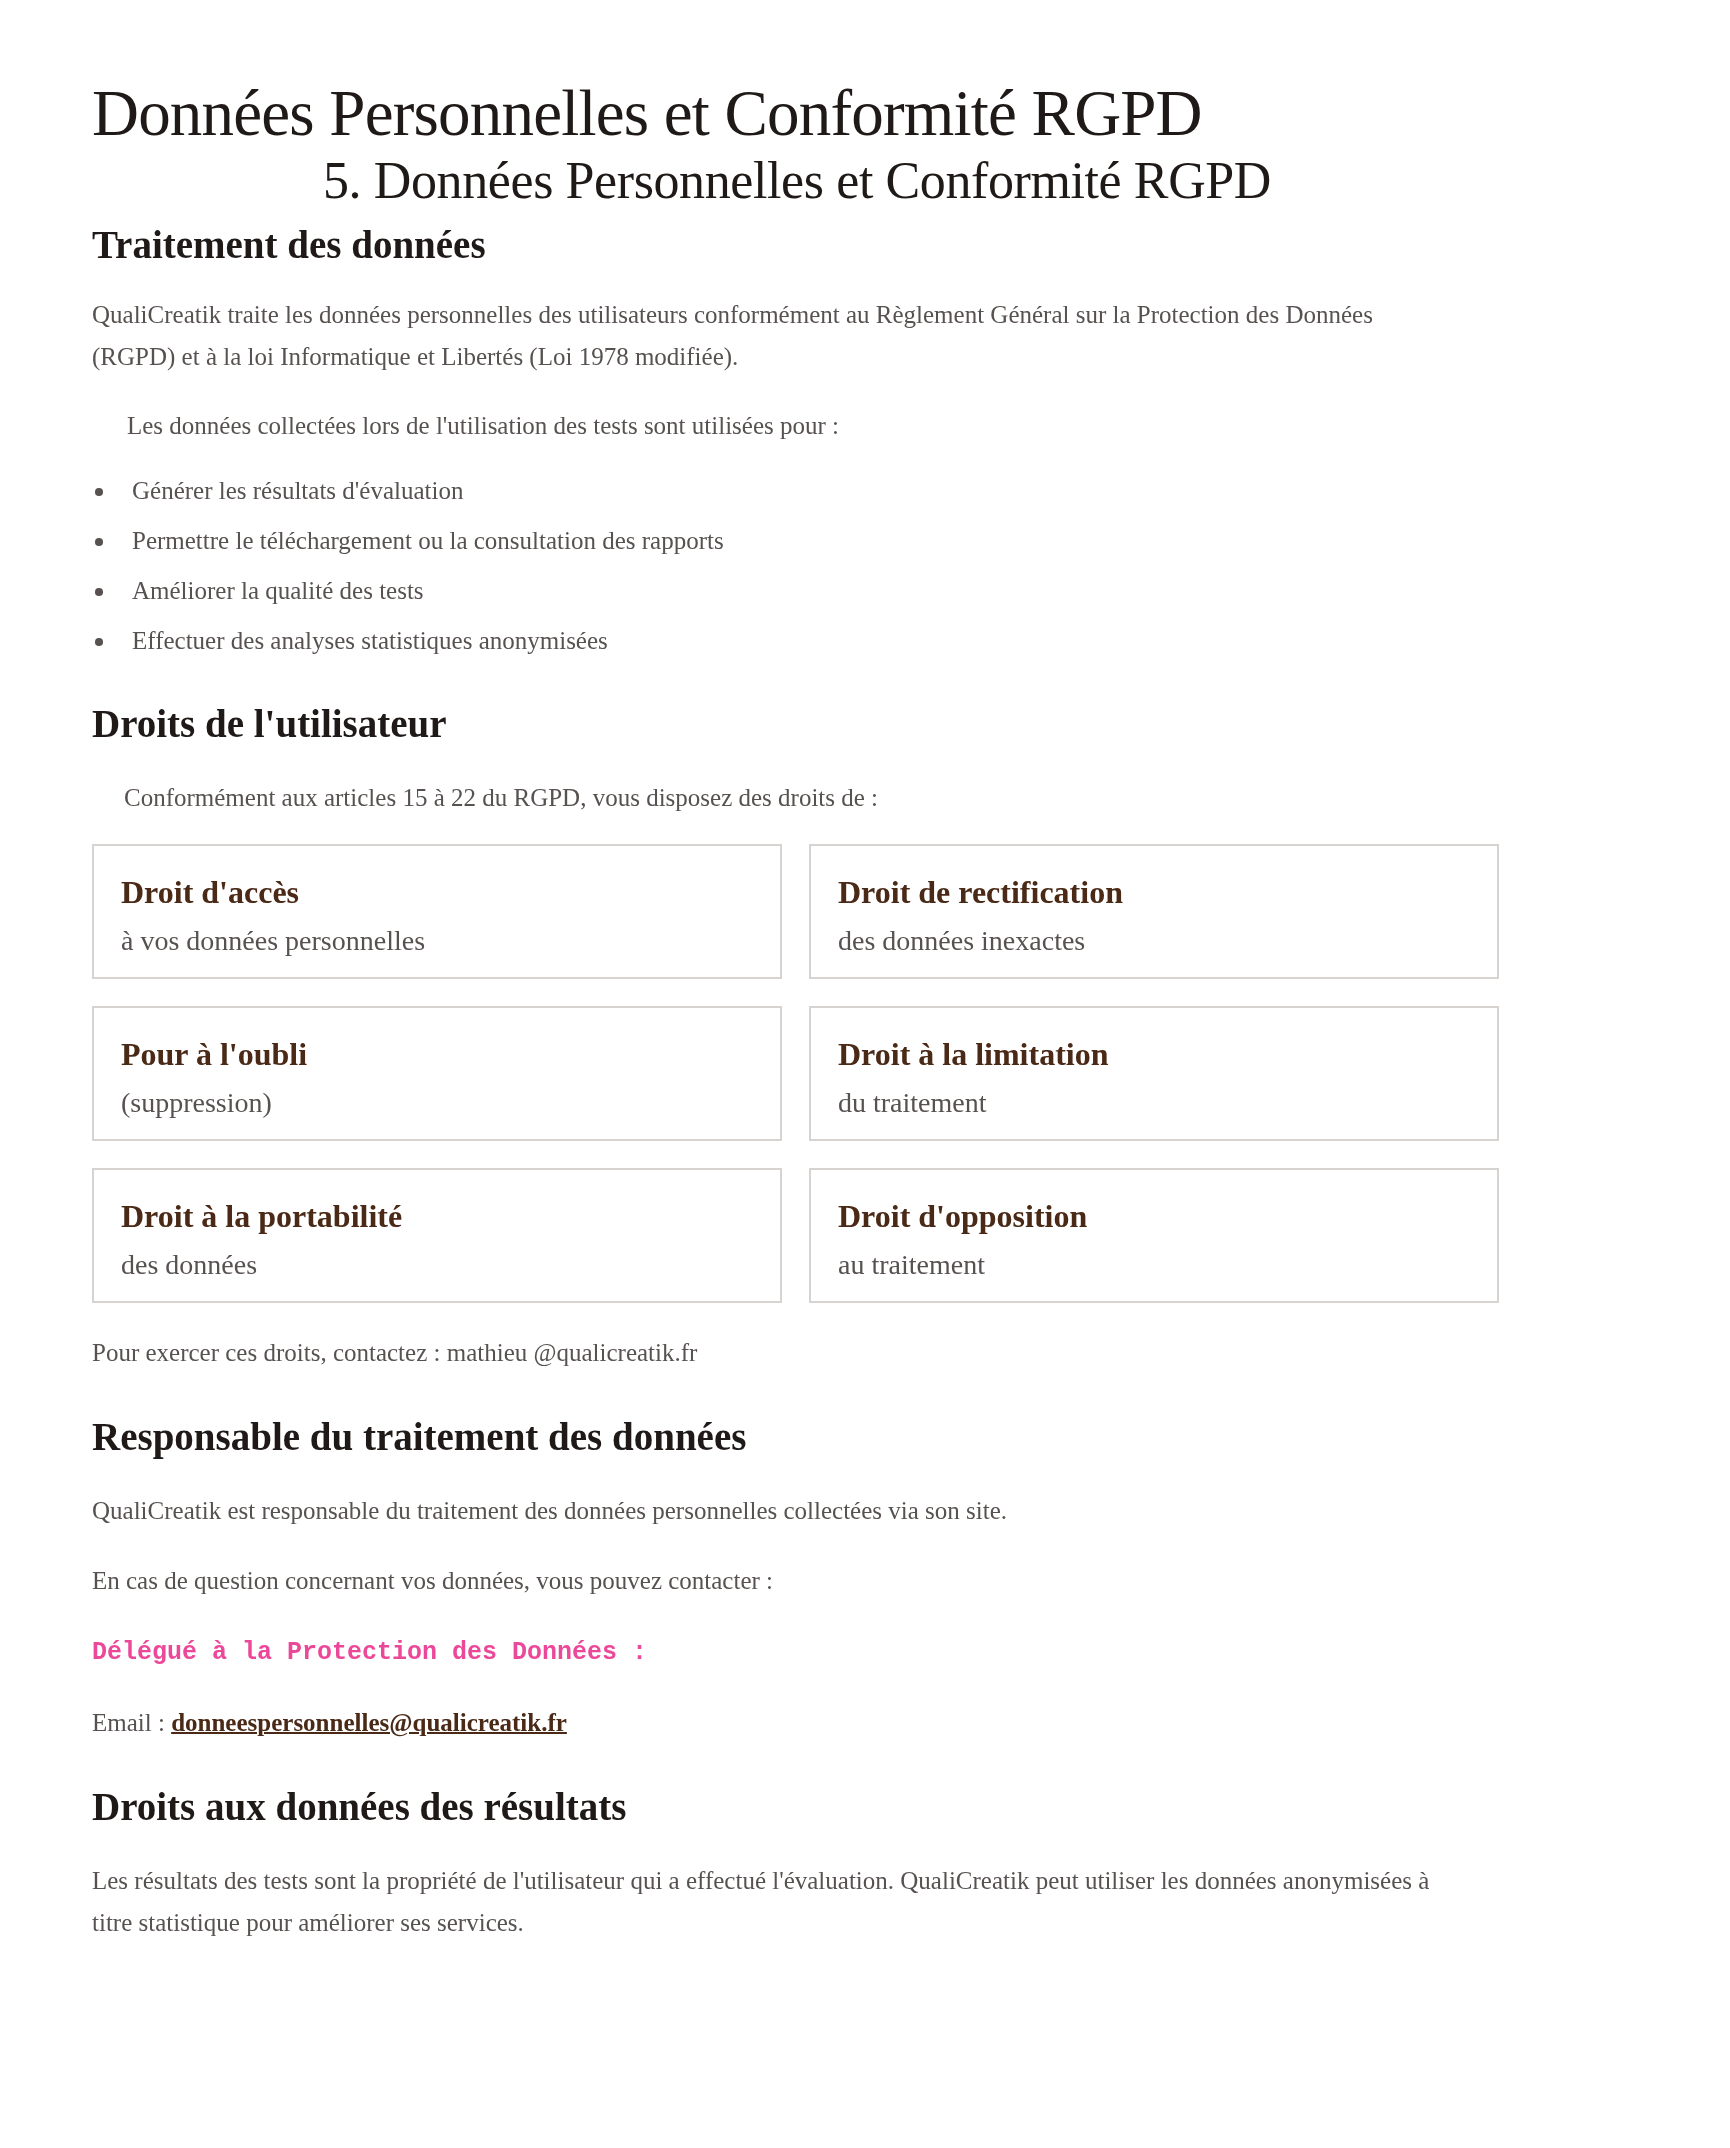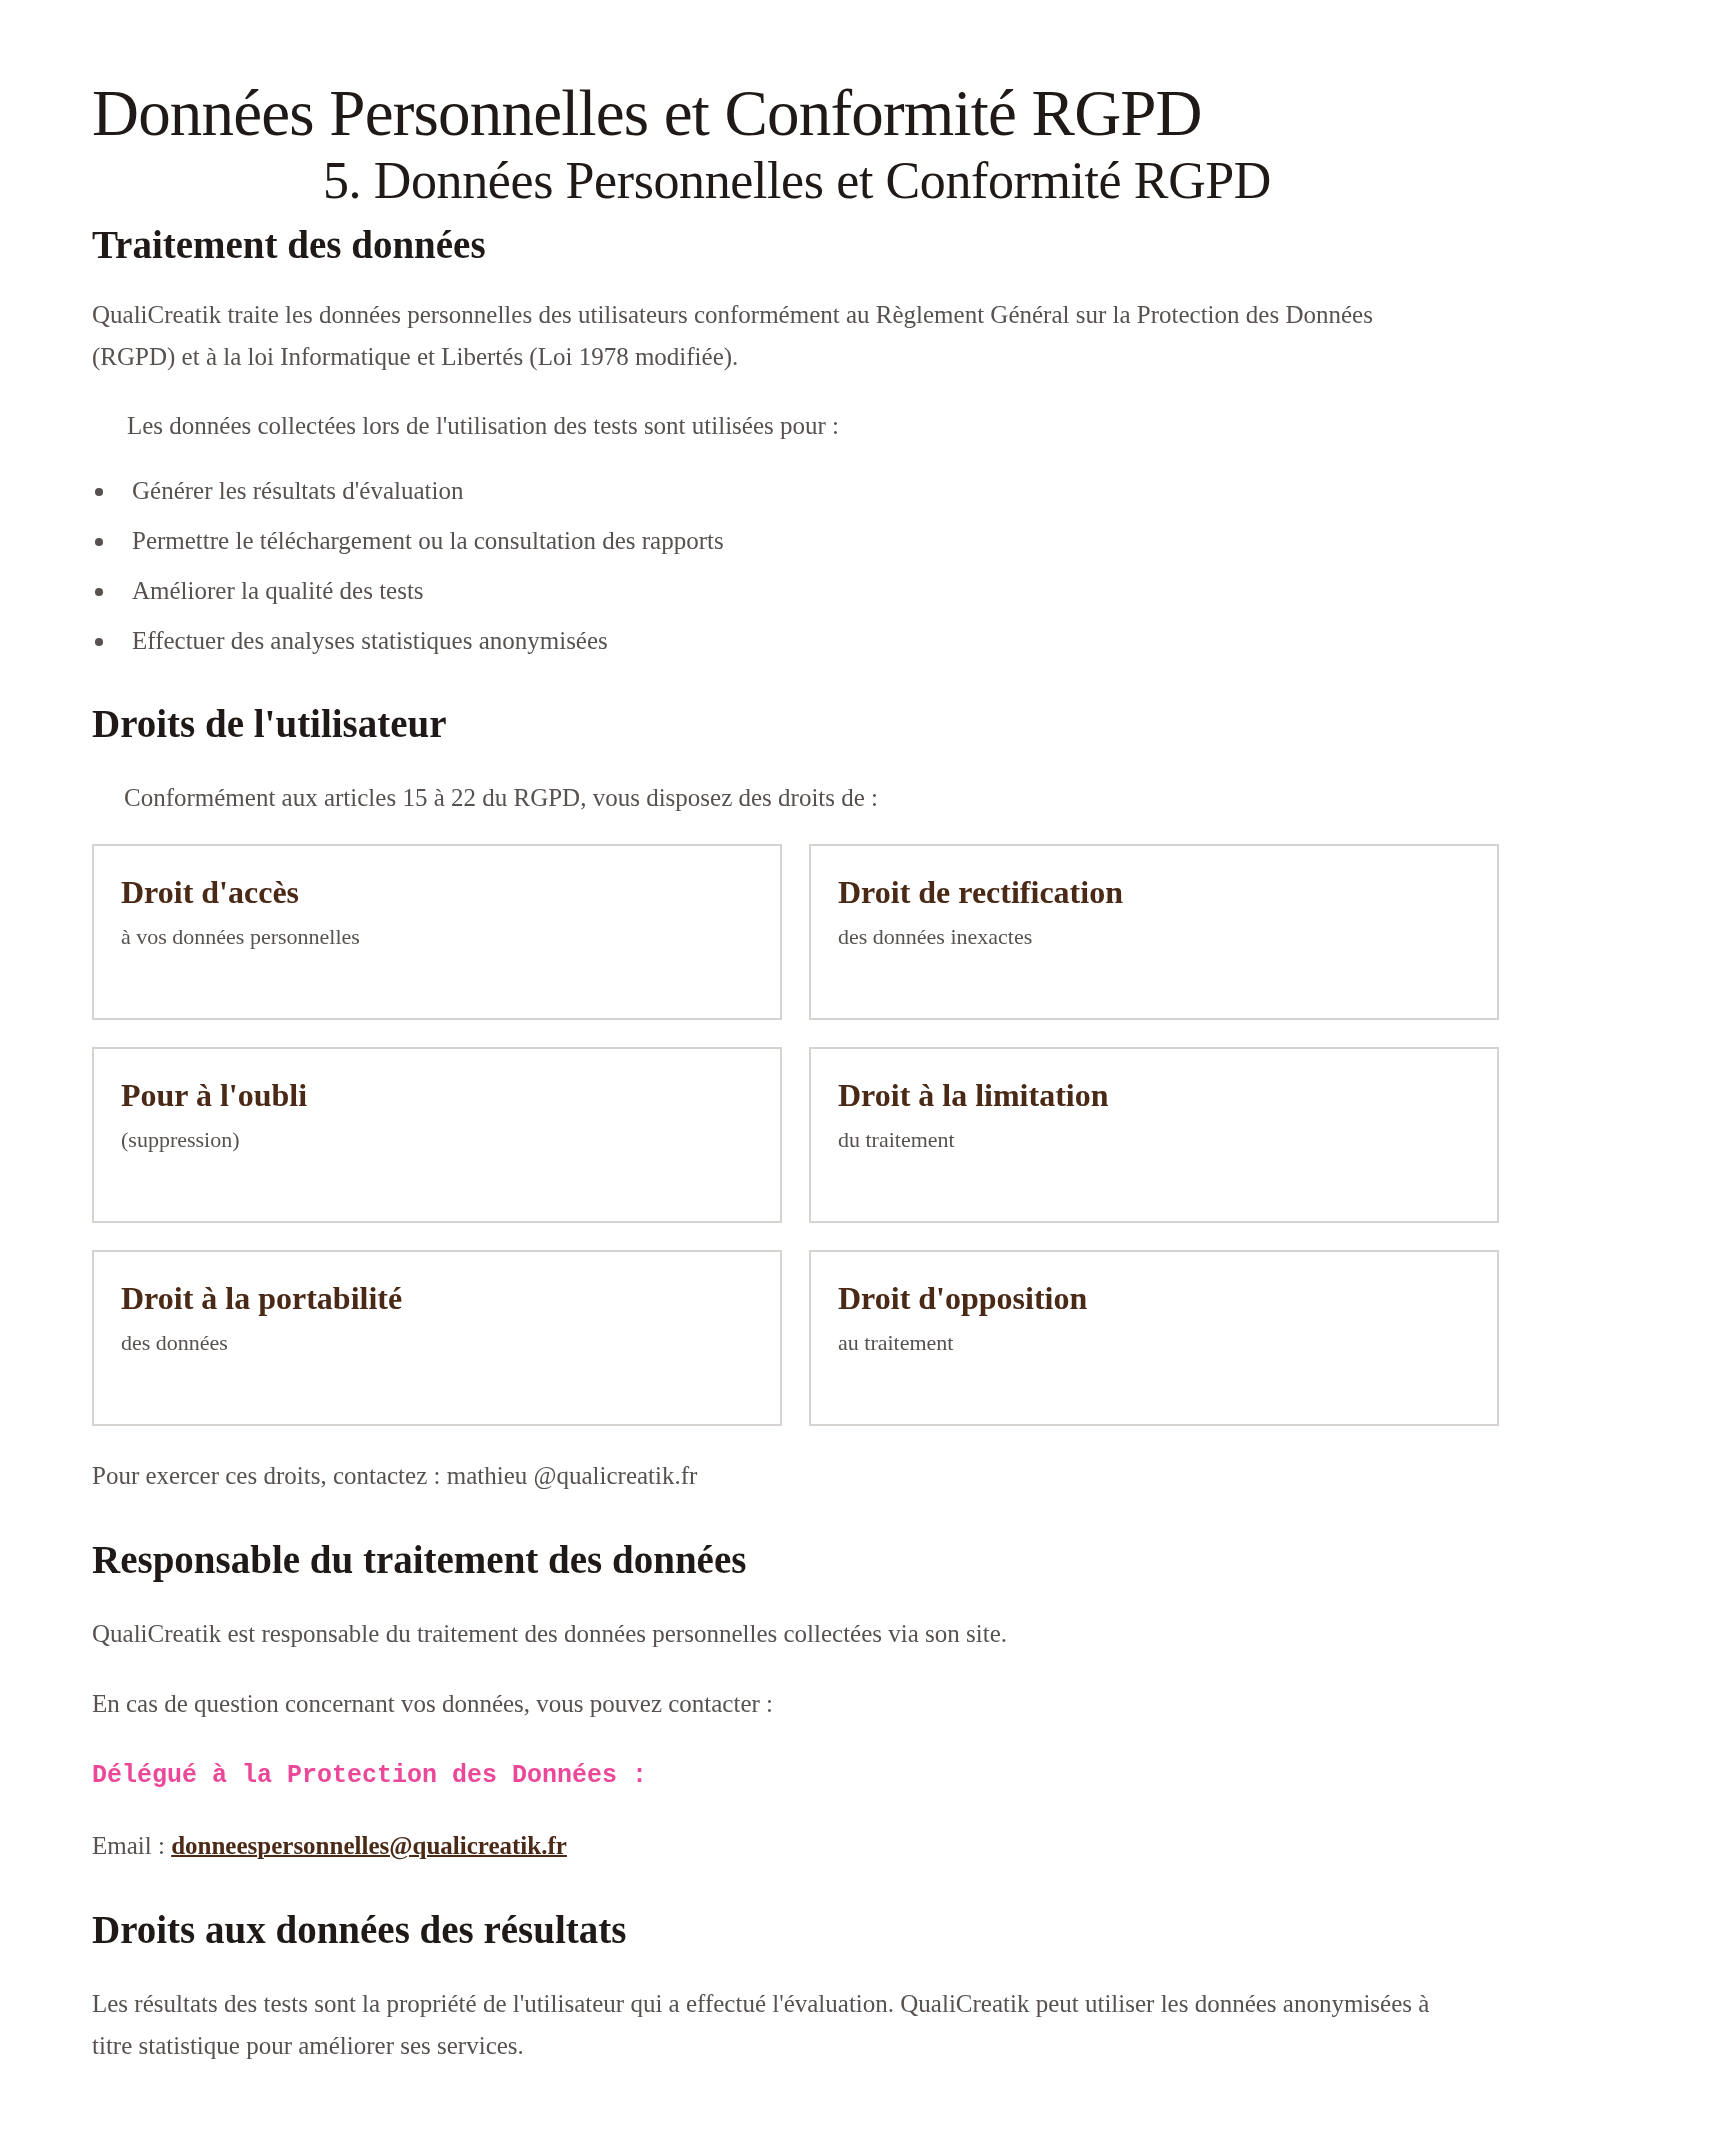--- a/index.html
+++ b/index.html
@@ -33,29 +33,29 @@
   }
   ul li::before {
     content: ""; position: absolute; left: -37px; top: 22px;
     width: 7.6px; height: 7.6px; border-radius: 50%; background: #575250;
   }
   .grid {
     display: grid; grid-template-columns: 690px 690px; column-gap: 27px; row-gap: 27px;
     width: 1406px;
   }
   .card {
-    border: 2.5px solid #d6d3d1; box-sizing: border-box; height: 176px;
+    border: 2.5px solid #d6d3d1; box-sizing: border-box; height: 135px;
     padding: 27px 27px 0 27px; background: #fff;
   }
   .card .t {
     font-size: 32px; font-weight: 700; color: #4a2a17; line-height: 1.2;
     font-family: "Liberation Serif", "DejaVu Serif", serif;
   }
   .card .d {
-    font-size: 22px; color: #575250; margin-top: 11.7px; line-height: 1.3;
+    font-size: 28px; color: #575250; margin-top: 11.7px; line-height: 1.3;
     font-family: "Liberation Serif", "DejaVu Serif", serif;
   }
   strong.label { font-weight: 700; color: #ec4899; font-family: Liberation Mono, monospace; }
   a.email { color: #4a2a17; font-weight: 700; text-decoration: underline; text-decoration-thickness: 1.7px; }
 </style>
 </head>
 <body>
 
 <div class="page">
   <h1>Données Personnelles et Conformité RGPD</h1>

